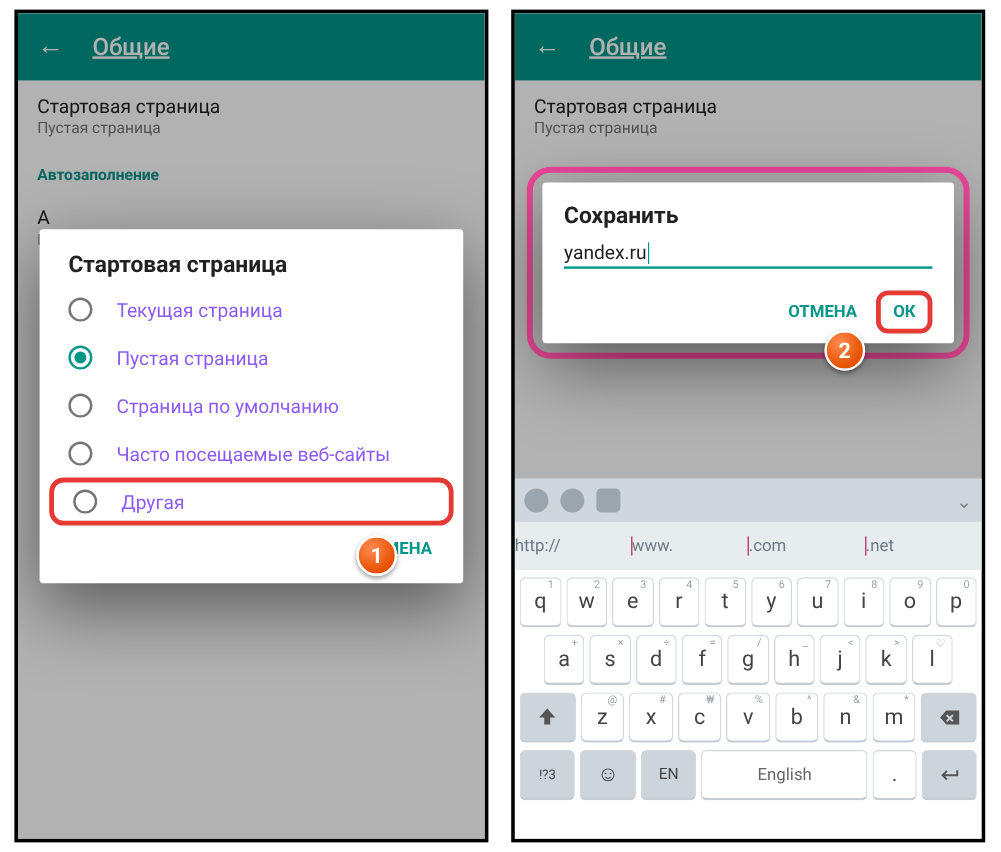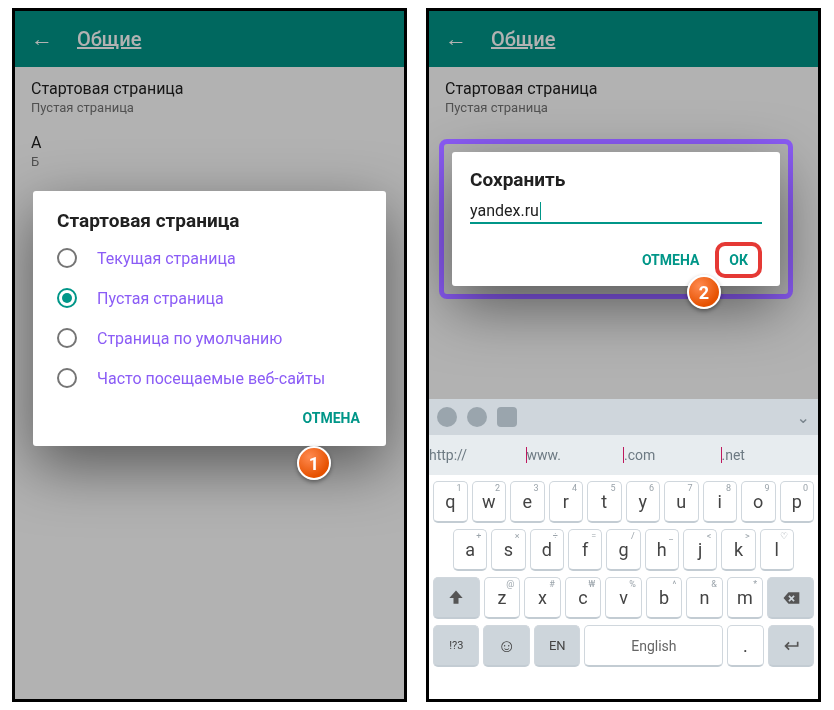--- a/index.html
+++ b/index.html
@@ -140,23 +140,23 @@
     color: #fff;
     font-weight: 700;
     font-size: 18px;
     display: flex; align-items: center; justify-content: center;
     z-index: 20;
   }
 
   
   .dialog2-wrap {
     position: absolute;
-    left: 10px; right: 25px; top: 128px;
-    border: 5px solid #8b5cf6;
-    border-radius: 8px;
+    left: 10px; right: 10px; top: 128px;
+    border: 5px solid #ec4899;
+    border-radius: 20px;
     padding: 8px;
     z-index: 15;
   }
   .dialog2 {
     background: #fff;
     border-radius: 3px;
     box-shadow: 0 20px 60px rgba(0,0,0,0.5);
     padding: 16px 18px 8px 18px;
   }
   .dialog2 .d-title {
@@ -264,20 +264,21 @@
 <body>
 
 <div class="phone phone-left">
   <div class="header">
     <span class="back">←</span>
     <span class="title">Общие</span>
   </div>
   <div class="settings">
     <div class="row-title">Стартовая страница</div>
     <div class="row-sub">Пустая страница</div>
+    <div class="section">Автозаполнение</div>
     <div class="rowA">А</div>
     <div class="rowB">Б</div>
   </div>
   <div class="scrim"></div>
 
   <div class="dialog">
     <div class="d-title">Стартовая страница</div>
 
     <div class="radio-row">
       <div class="radio"></div>
@@ -289,20 +290,26 @@
     </div>
     <div class="radio-row">
       <div class="radio"></div>
       <div class="radio-label">Страница по умолчанию</div>
     </div>
     <div class="radio-row">
       <div class="radio"></div>
       <div class="radio-label">Часто посещаемые веб-сайты</div>
     </div>
 
+    <div class="highlight-row">
+      <div class="inner radio-row" style="padding:0">
+        <div class="radio"></div>
+        <div class="radio-label">Другая</div>
+      </div>
+    </div>
 
     <div class="dialog-actions">
       <div class="btn">ОТМЕНА</div>
     </div>
   </div>
 
   <div class="step" style="left:282px; top:435px;">1</div>
 </div>
 
 <div class="phone phone-right">

